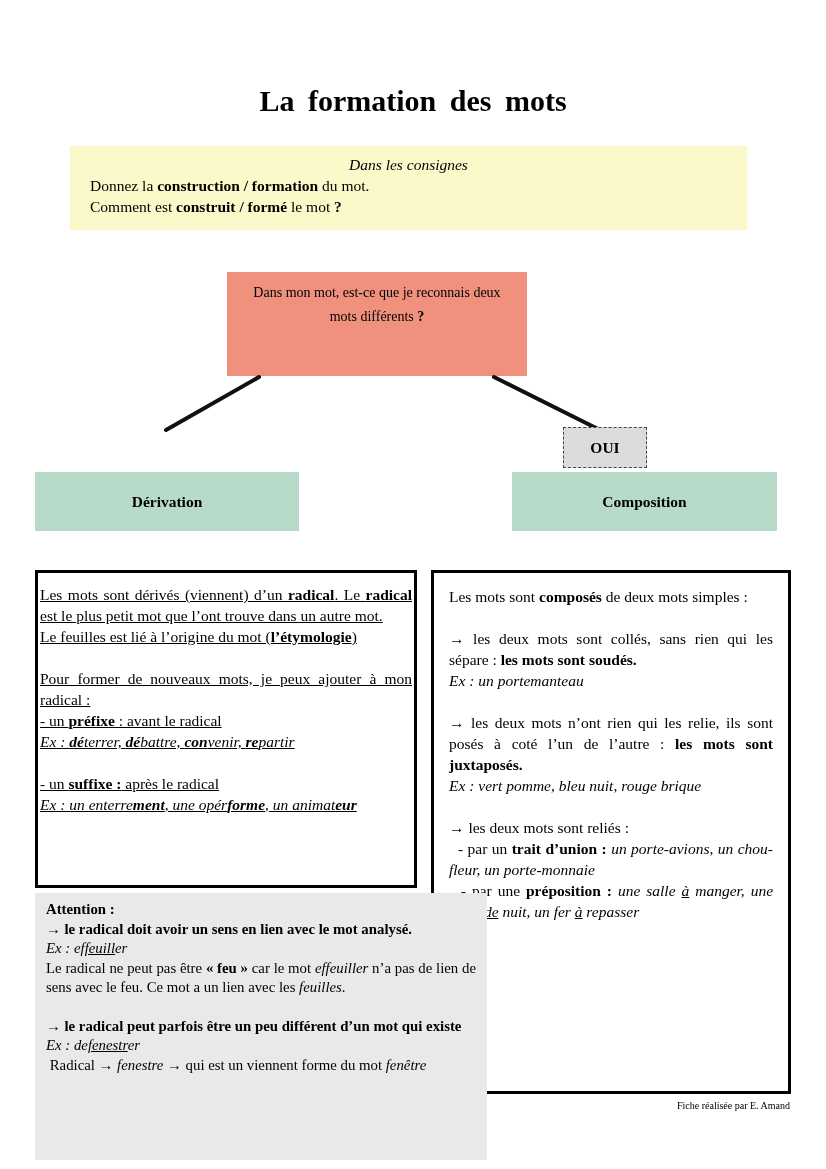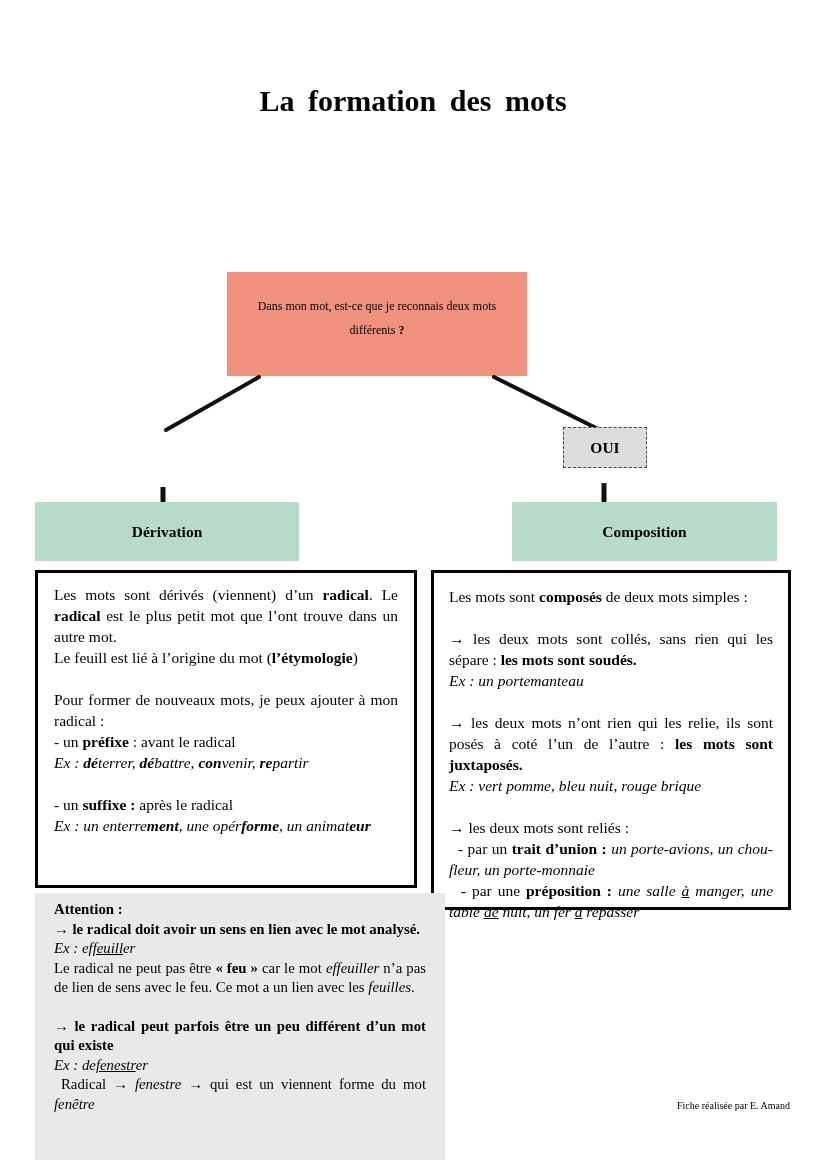--- a/index.html
+++ b/index.html
@@ -23,89 +23,94 @@
   .consignes {
     position:absolute; left:70px; top:146px; width:677px; height:84px;
     background:var(--yellow,#FBF8C9);
     padding:8px 20px; font-size:15.5px; line-height:21px;
   }
   .consignes-heading { text-align:center; font-style:italic; }
 
   .question {
     position:absolute; left:227px; top:272px; width:300px; height:104px;
     background:var(--salmon,#F0917E);
-    font-size:12px; line-height:24px; text-align:center;
-    padding:22px 26px 0 26px;
+    font-size:14px; line-height:24px; text-align:center;
+    padding:9px 26px 0 26px;
   }
 
   .connectors { position:absolute; left:0; top:0; width:826px; height:1169px; pointer-events:none; }
 
   .node {
     position:absolute; width:84px; background:var(--nodegray,#DCDCDC);
     border:1.5px dashed #444; font-weight:bold; font-size:15.5px;
     display:flex; align-items:center; justify-content:center;
   }
   .node-non { left:122px; top:429px; height:57px; }
   .node-oui { left:563px; top:427px; height:41px; }
 
   .band {
-    position:absolute; top:502px; height:59px;
+    position:absolute; top:472px; height:59px;
     background:var(--green,#B7DBC8);
     display:flex; align-items:center; justify-content:center;
     font-weight:bold; font-size:15.5px;
   }
   .band-left  { left:35px;  width:264px; }
   .band-right { left:512px; width:265px; }
 
   .content-box {
     position:absolute; border:3px solid #000; background:#fff;
     font-size:15.5px; line-height:21px; text-align:justify;
   }
-  .box-left  { left:35px;  top:570px; width:382px; height:318px; padding:11px 16px; }
-  .box-right { left:431px; top:570px; width:360px; height:340px; padding:13px 15px; }
+  .box-left  { left:35px;  top:570px; width:382px; height:318px; padding:11px 2px;text-decoration:underline; }
+  .box-right { left:431px; top:570px; width:360px; height:524px; padding:13px 15px; }
 
   .attention {
-    position:absolute; left:35px; top:893px; width:410px; height:267px;
+    position:absolute; left:35px; top:893px; width:452px; height:267px;
     background:var(--graybox,#E9E9E9);
-    padding:7px 19px; font-size:14.8px; line-height:19.5px; text-align:justify;
+    padding:7px 11px; font-size:14.8px; line-height:19.5px; text-align:justify;
   }
 
   .gap { margin-top:21px; }
   .gap-sm { margin-top:19px; }
 
   .footer {
     position:absolute; left:548px; top:1100px; width:242px;
     text-align:right; font-size:10px;
   }
 </style>
 </head>
 <body>
 
 <div class="page">
 
   <div class="title">La formation des mots</div>
 
+  <div class="consignes">
+    <div class="consignes-heading">Dans les consignes</div>
+    <div><span>Donnez la </span><span class="fb">construction / formation</span><span> du mot.</span></div>
+    <div><span>Comment est </span><span class="fb">construit / formé</span><span> le mot </span><span class="fb">?</span></div>
+  </div>
 
   <div class="question"><span>Dans mon mot, est-ce que je reconnais deux mots différents </span><span class="fb">?</span></div>
 
   <svg class="connectors" width="826" height="1169" viewBox="0 0 826 1169">
     <line x1="259" y1="377" x2="166" y2="430" stroke="#111" stroke-width="4" stroke-linecap="round"></line>
     <line x1="494" y1="377" x2="600" y2="430" stroke="#111" stroke-width="4" stroke-linecap="round"></line>
     <line x1="163" y1="487" x2="163" y2="503" stroke="#111" stroke-width="5" stroke-linecap="butt"></line>
     <line x1="604" y1="483" x2="604" y2="503" stroke="#111" stroke-width="5" stroke-linecap="butt"></line>
   </svg>
 
   <div class="node node-oui">OUI</div>
 
   <div class="band band-left">Dérivation</div>
   <div class="band band-right">Composition</div>
 
   <div class="content-box box-left">
     <p><span>Les mots sont dérivés (viennent) d’un </span><span class="fb">radical</span><span>. Le </span><span class="fb">radical</span><span> est le plus petit mot que l’ont trouve dans un autre mot.</span></p>
-    <p><span>Le feuill est lié à l’origine du mot (</span><span class="fb">l’étymologie</span><span>)</span></p>
+    <p><span>Le feuilles est lié à l’origine du mot (</span><span class="fb">l’étymologie</span><span>)</span></p>
     <p class="gap"><span>Pour former de nouveaux mots, je peux ajouter à mon radical&nbsp;:</span></p>
     <p><span>- un </span><span class="fb">préfixe</span><span>&nbsp;: avant le radical</span></p>
     <p><span class="fi">Ex&nbsp;: </span><span class="fb fi">dé</span><span class="fi">terrer, </span><span class="fb fi">dé</span><span class="fi">battre, </span><span class="fb fi">con</span><span class="fi">venir, </span><span class="fb fi">re</span><span class="fi">partir</span></p>
     <p class="gap"><span>- un </span><span class="fb">suffixe&nbsp;:</span><span> après le radical</span></p>
     <p><span class="fi">Ex&nbsp;: un enterre</span><span class="fb fi">ment</span><span class="fi">, une opér</span><span class="fb fi">forme</span><span class="fi">, un animat</span><span class="fb fi">eur</span></p>
   </div>
 
   <div class="content-box box-right">
     <p><span>Les mots sont </span><span class="fb">composés</span><span> de deux mots simples&nbsp;:</span></p>
     <p class="gap"><span>→ les deux mots sont collés, sans rien qui les sépare&nbsp;: </span><span class="fb">les mots sont soudés.</span></p>

